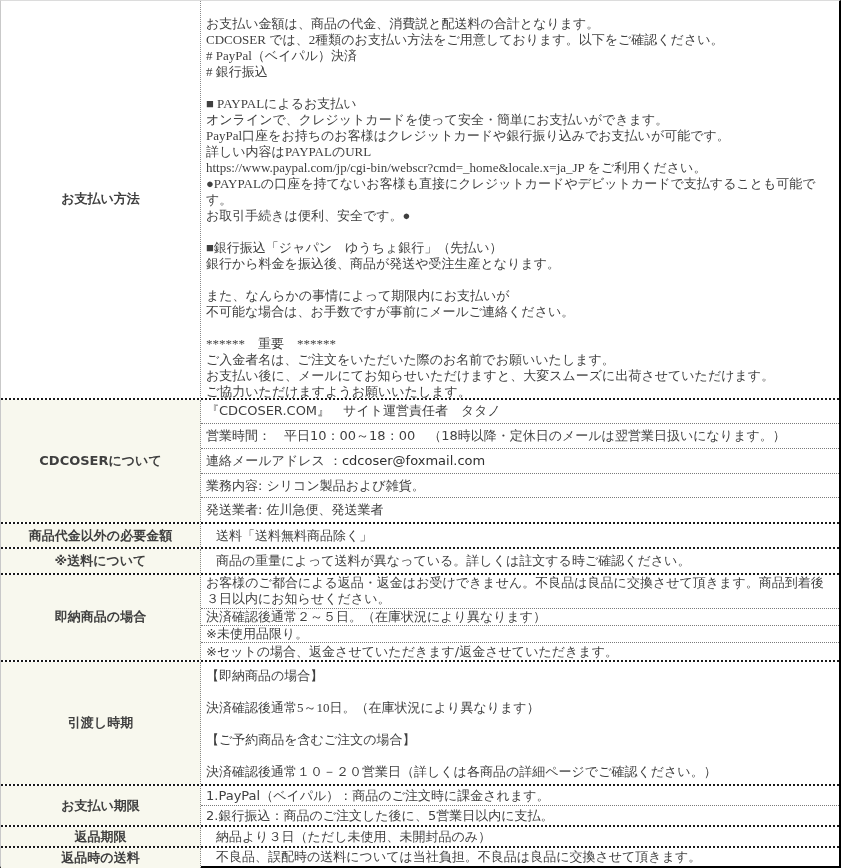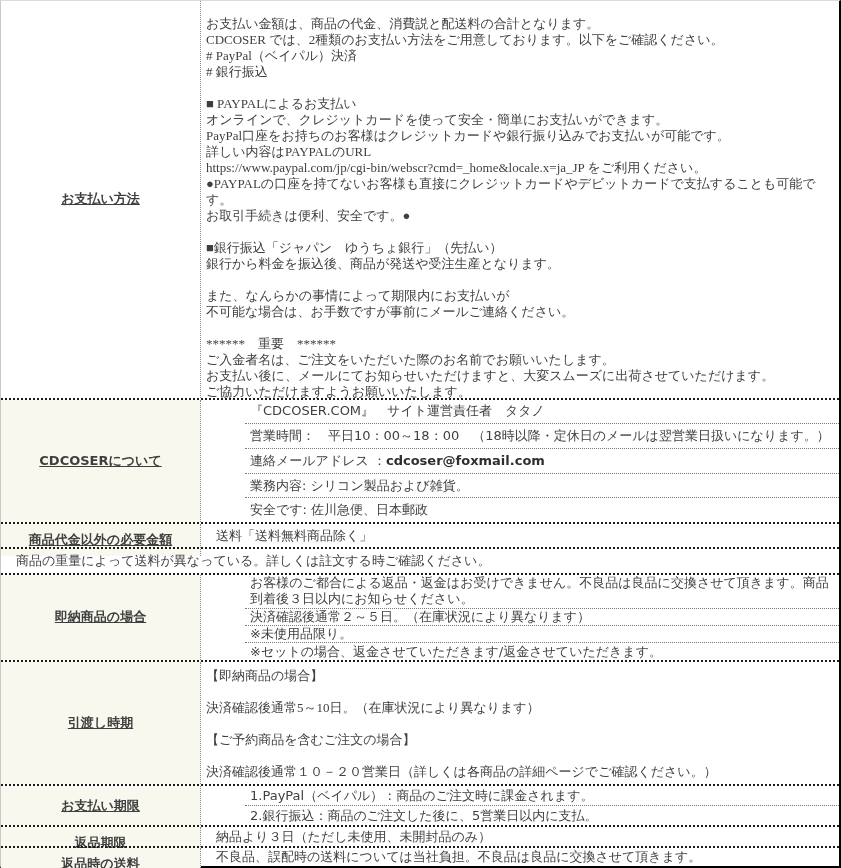--- a/index.html
+++ b/index.html
@@ -21,37 +21,36 @@
   }
   .row { display:flex; border-top:2px dotted #1a1a1a; min-height:0; }
   .row:first-child { border-top:none; }
   .label {
     flex:0 0 200px; width:200px;
     display:flex; align-items:center; justify-content:center;
     font-weight:bold; text-align:right;
     background:#f8f8ee;
     border-right:1px dotted #8a8a8a;
     line-height:16px;
-    padding:16px 6px;
-    text-decoration:underline;
+    padding:10px 6px;
   }
   .r0 .label { background:#ffffff; }
-  .content { flex:1; min-width:0;padding-left:44px; }
+  .content { flex:1; min-width:0; }
   .pre { white-space:pre-line; line-height:16px; padding:15px 5px 2px 5px;font-family:Liberation Serif, serif; }
   .single { display:flex; align-items:center; line-height:16px; padding:0 15px; }
   .subs { display:flex; flex-direction:column; }
   .subrow {
     flex:1; display:flex; align-items:center;
     line-height:16px; padding:0 5px;
     border-top:1px dotted #7a7a7a;
     min-height:0;
   }
   .subrow:first-child { border-top:none; }
   .subrow.grow2 { flex:2; }
-  .email { font-weight:bold; color:#2f2f2f; }
+  .email { font-weight:normal; color:#2f2f2f; }
   
   .r0{height:398px} .r1{height:125px} .r2{height:25px}
   .r3{height:26px} .r4{height:87px} .r5{height:125px}
   .r6{height:41px} .r7{height:21px} .r8{height:20px}
 </style>
 </head>
 <body>
 
 <div class="shop-table">
 
@@ -85,30 +84,31 @@
   <section class="row r1">
     <div class="label">CDCOSERについて</div>
     <div class="content subs">
       <div class="subrow">『CDCOSER.COM』　サイト運営責任者　タタノ</div>
       <div class="subrow">営業時間：　平日10：00～18：00　（18時以降・定休日のメールは翌営業日扱いになります。）</div>
       <div class="subrow">
           <span>連絡メールアドレス ： </span>
           <span class="email">cdcoser@foxmail.com</span>
         </div>
       <div class="subrow">業務内容: シリコン製品および雑貨。</div>
-      <div class="subrow">安全です: 佐川急便、日本郵政</div>
+      <div class="subrow">発送業者: 佐川急便、発送業者</div>
     </div>
   </section>
 
   <section class="row r2">
     <div class="label">商品代金以外の必要金額</div>
     <div class="content single">送料「送料無料商品除く」</div>
   </section>
 
   <section class="row r3">
+    <div class="label">※送料について</div>
     <div class="content single">商品の重量によって送料が異なっている。詳しくは註文する時ご確認ください。</div>
   </section>
 
   <section class="row r4">
     <div class="label">即納商品の場合</div>
     <div class="content subs">
       <div class="subrow grow2">お客様のご都合による返品・返金はお受けできません。不良品は良品に交換させて頂きます。商品到着後３日以内にお知らせください。</div>
       <div class="subrow">決済確認後通常２～５日。（在庫状況により異なります）</div>
       <div class="subrow">※未使用品限り。</div>
       <div class="subrow">※セットの場合、返金させていただきます/返金させていただきます。</div>

